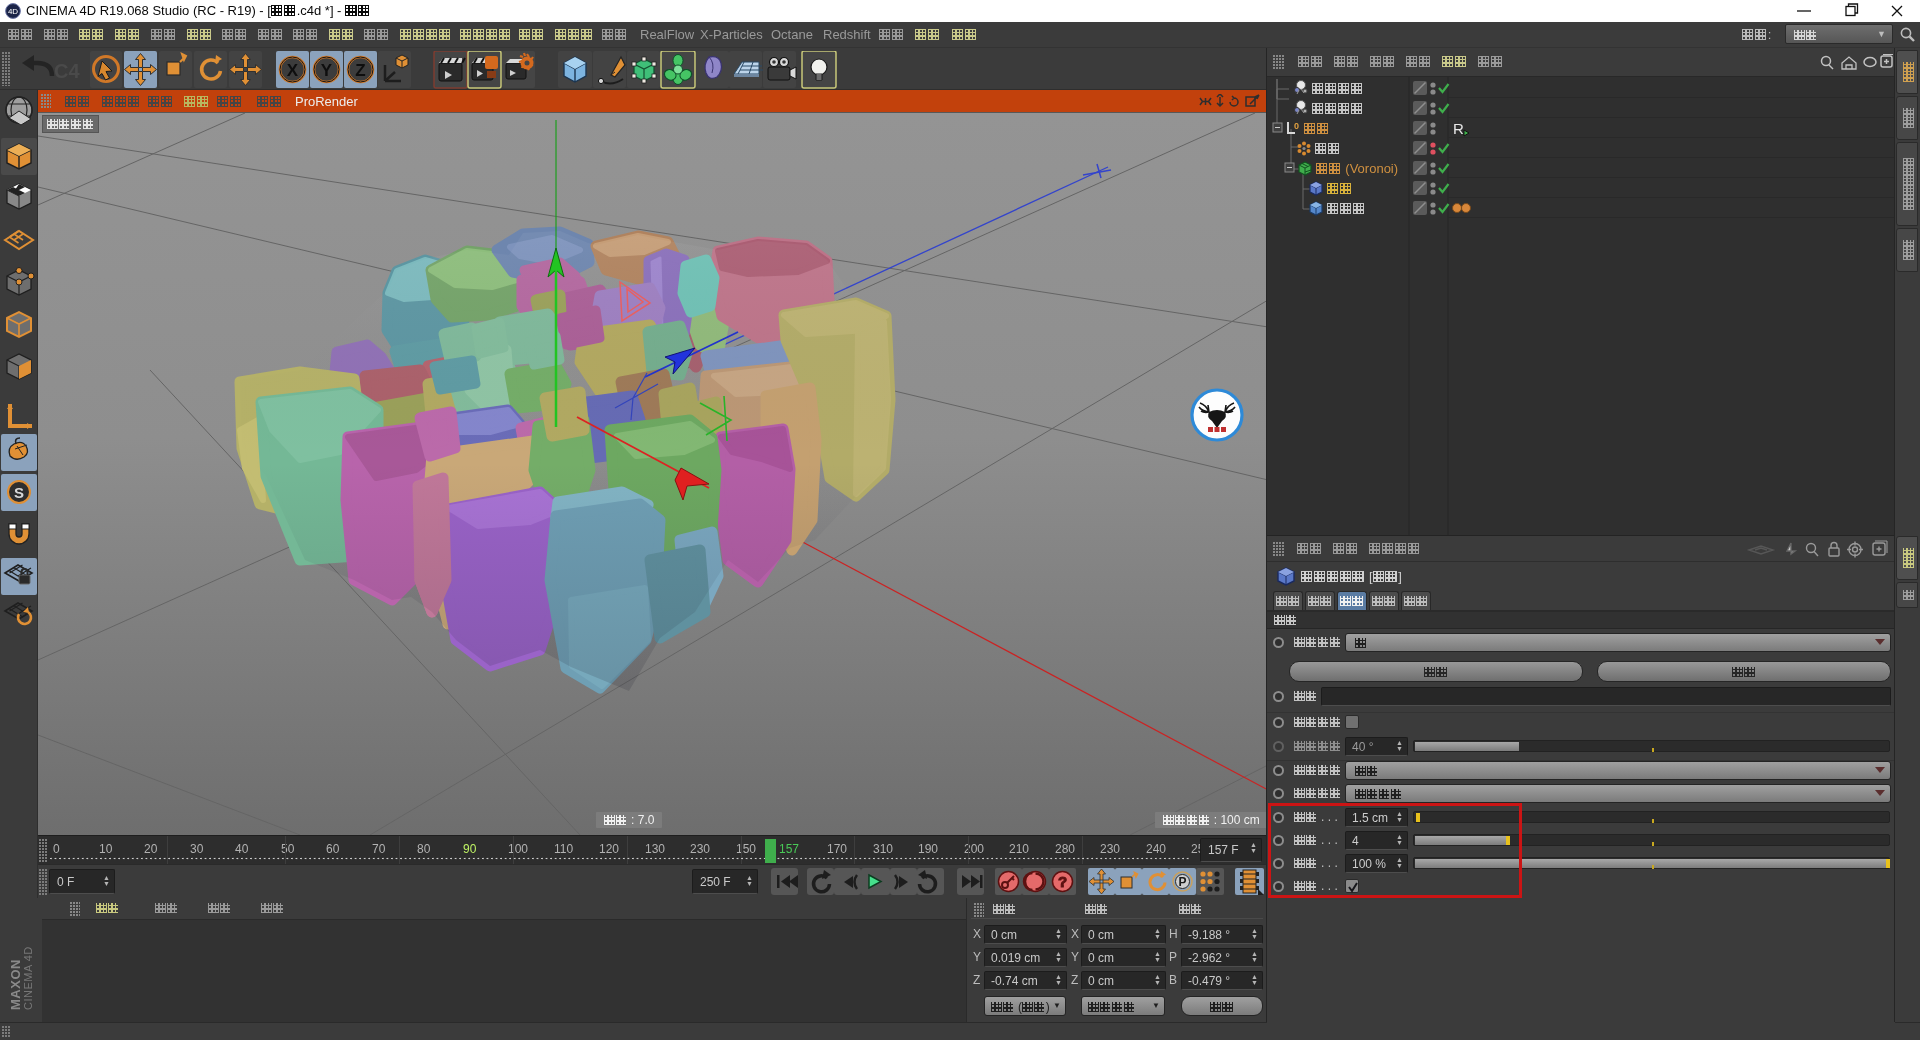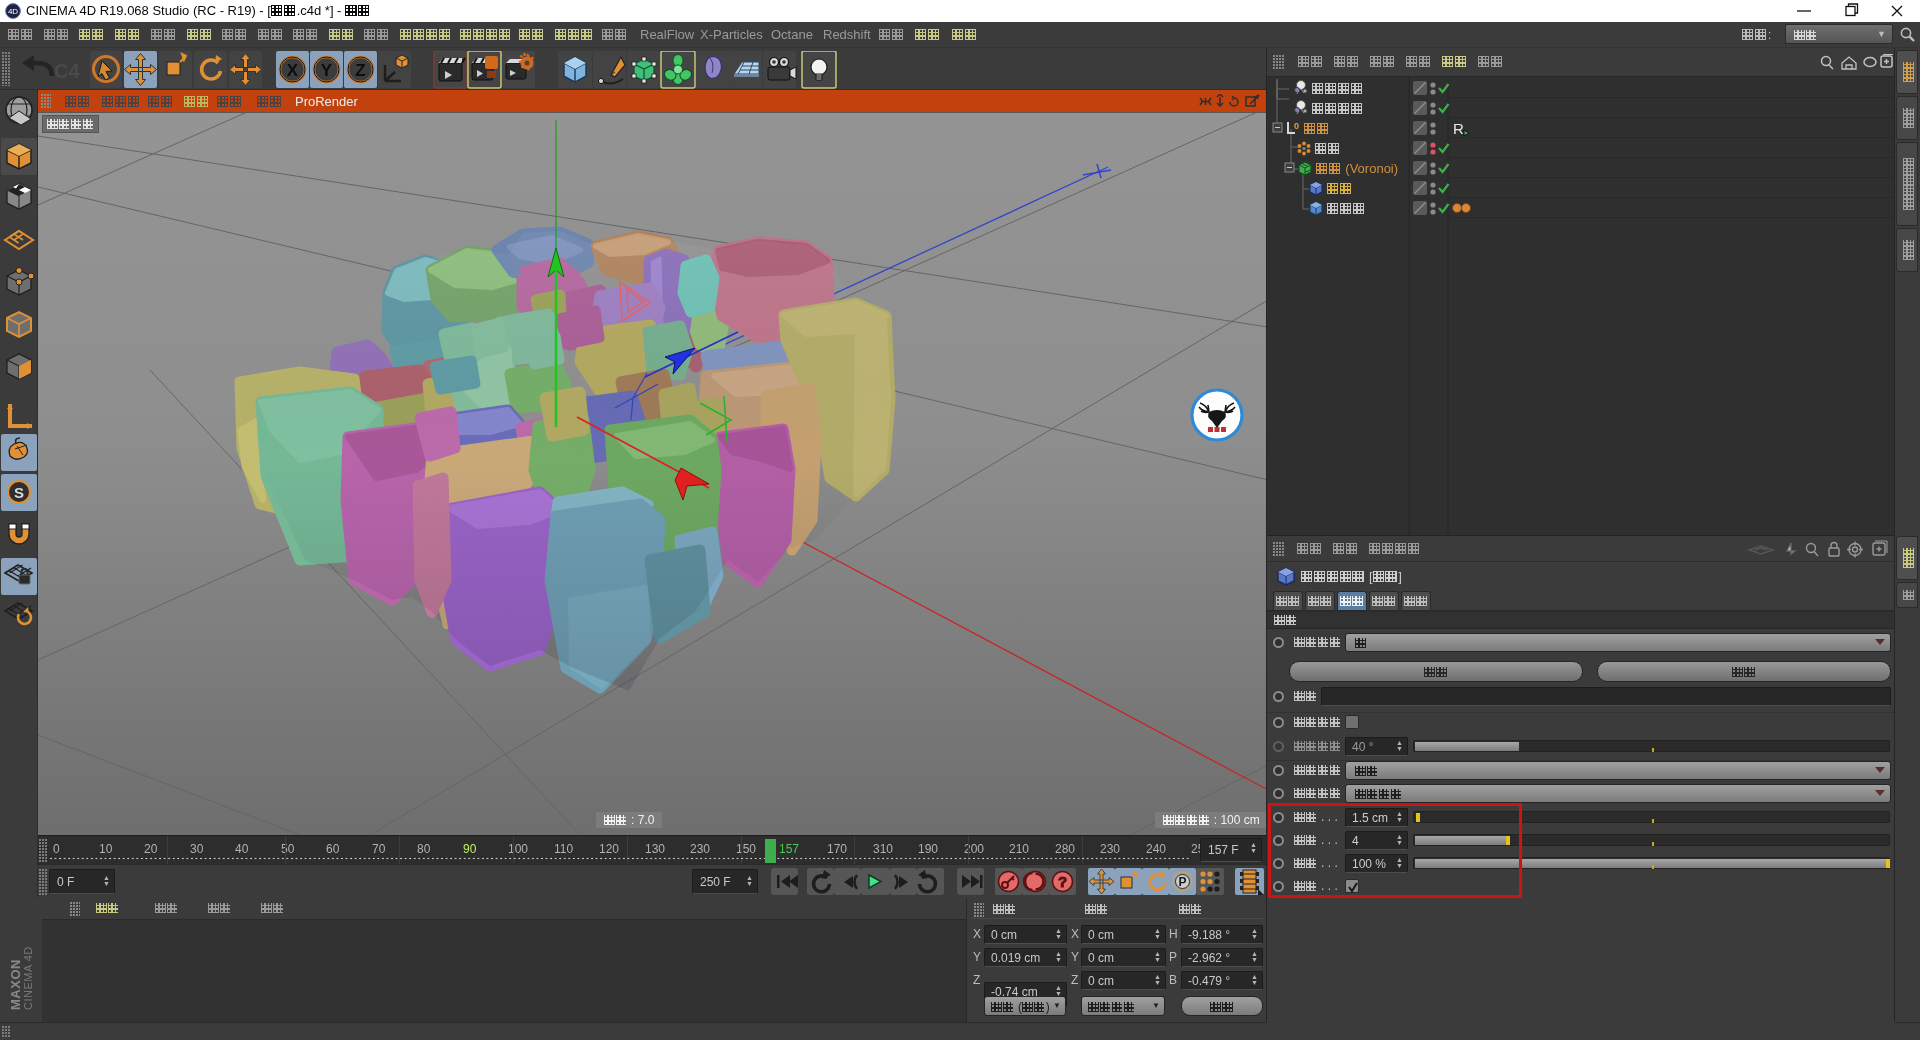--- a/index.html
+++ b/index.html
@@ -617,21 +617,21 @@
 <div class="abs dk" style="left:114px;top:27px;width:85px;height:19px;font-size:12px;padding:2px 0 0 6px">0 cm<span class="spin" style="top:2px">▲<br>▼</span></div>
 <div class="abs" style="left:202px;top:29px;font-size:12px;color:#bdbdbd">H</div>
 <div class="abs dk" style="left:214px;top:27px;width:82px;height:19px;font-size:12px;padding:2px 0 4px 6px">-9.188 °<span class="spin" style="top:2px">▲<br>▼</span></div>
 <div class="abs" style="left:6px;top:52px;font-size:12px;color:#bdbdbd">Y</div>
 <div class="abs dk" style="left:17px;top:50px;width:83px;height:19px;font-size:12px;padding:2px 0 0 6px">0.019 cm<span class="spin" style="top:2px">▲<br>▼</span></div>
 <div class="abs" style="left:104px;top:52px;font-size:12px;color:#bdbdbd">Y</div>
 <div class="abs dk" style="left:114px;top:50px;width:85px;height:19px;font-size:12px;padding:2px 0 0 6px">0 cm<span class="spin" style="top:2px">▲<br>▼</span></div>
 <div class="abs" style="left:202px;top:52px;font-size:12px;color:#bdbdbd">P</div>
 <div class="abs dk" style="left:214px;top:50px;width:82px;height:19px;font-size:12px;padding:2px 0 0 6px">-2.962 °<span class="spin" style="top:2px">▲<br>▼</span></div>
 <div class="abs" style="left:6px;top:75px;font-size:12px;color:#bdbdbd">Z</div>
-<div class="abs dk" style="left:17px;top:84px;width:83px;height:25px;font-size:12px;padding:2px 0 0 6px">-0.74 cm<span class="spin" style="top:2px">▲<br>▼</span></div>
+<div class="abs dk" style="left:17px;top:73px;width:83px;height:19px;font-size:12px;padding:2px 0 0 6px">-0.74 cm<span class="spin" style="top:2px">▲<br>▼</span></div>
 <div class="abs" style="left:104px;top:75px;font-size:12px;color:#bdbdbd">Z</div>
 <div class="abs dk" style="left:114px;top:73px;width:85px;height:19px;font-size:12px;padding:2px 0 0 6px">0 cm<span class="spin" style="top:2px">▲<br>▼</span></div>
 <div class="abs" style="left:202px;top:75px;font-size:12px;color:#bdbdbd">B</div>
 <div class="abs dk" style="left:214px;top:73px;width:82px;height:19px;font-size:12px;padding:2px 0 0 6px">-0.479 °<span class="spin" style="top:2px">▲<br>▼</span></div>
  <div class="abs dd" style="left:17px;top:98px;width:82px;height:20px;font-size:12px;padding:3px 0 0 6px"><i class="z"></i><i class="z"></i> (<i class="z"></i><i class="z"></i>)<span style="position:absolute;right:4px;top:4px;font-size:8px">▼</span></div>
  <div class="abs dd" style="left:114px;top:98px;width:84px;height:20px;font-size:12px;padding:3px 0 0 6px"><i class="z"></i><i class="z"></i><i class="z"></i><i class="z"></i><span style="position:absolute;right:4px;top:4px;font-size:8px">▼</span></div>
  <div class="abs dd" style="left:214px;top:98px;width:82px;height:20px;font-size:12px;text-align:center;padding-top:3px;border-radius:9px"><i class="z"></i><i class="z"></i></div>
 </div>
 
 <div class="abs" style="left:0;top:1022px;width:1920px;height:18px;background:#3b3b3b;border-top:1px solid #2a2a2a">

